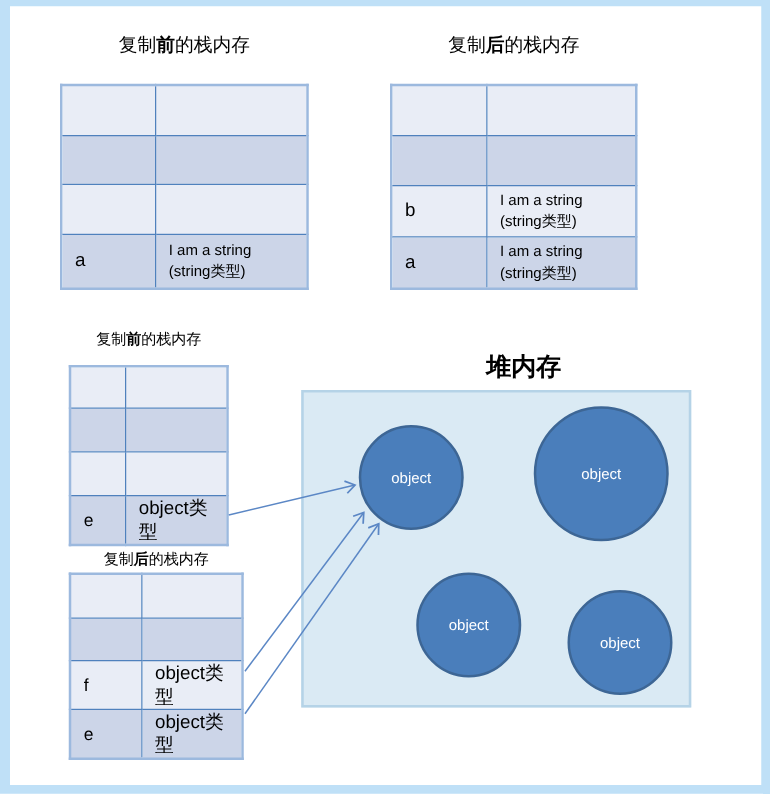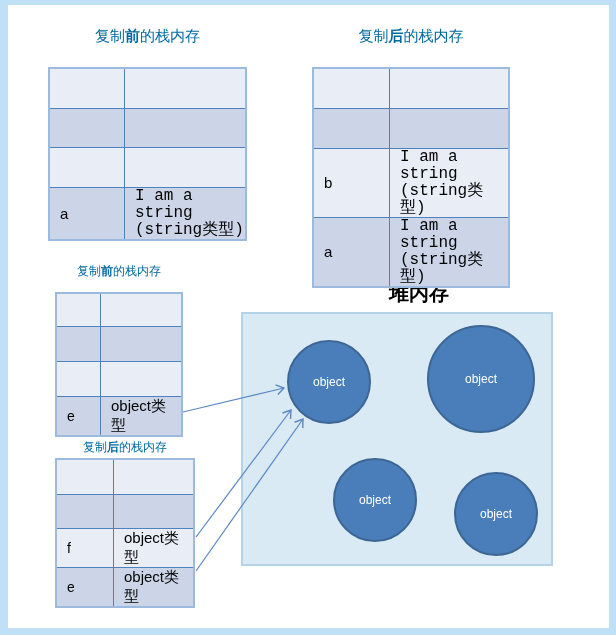--- a/index.html
+++ b/index.html
@@ -1,34 +1,34 @@
 <!DOCTYPE html>
 <html><head>
 <meta charset="utf-8">
 <style>
   html,body{margin:0;padding:0;}
   body{font-family:"Liberation Sans",sans-serif;}
   .frame{position:relative;width:616px;height:635px;background:#bfe0f7;overflow:hidden;}
   .canvas{position:absolute;left:8px;top:5px;right:7px;bottom:7px;background:#ffffff;}
-  .ttl{position:absolute;color:#0369a1;text-align:center;white-space:nowrap;}
+  .ttl{position:absolute;color:#000000;text-align:center;white-space:nowrap;}
   .ttl.big{font-size:15px;}
   .ttl.small{font-size:12px;}
   .ttl b{font-weight:bold;}
   .heap-title{position:absolute;font-family:"DejaVu Serif","Liberation Serif",serif;
     font-weight:bold;font-size:20px;color:#000;text-align:center;padding-left:22px;}
   table.memtable{position:absolute;border-collapse:collapse;table-layout:fixed;
     border:2px solid #9cb9de;}
   table.memtable td{border:1px solid #4f81bd;vertical-align:middle;overflow:hidden;
     padding:0 0 0 10px;color:#000;}
   tr.light td{background:#e9edf6;}
   tr.dark td{background:#ccd5e8;}
   td.val{padding-left:6px;}
   .letter{font-size:15px;}
   .small-letter{font-size:14px;}
-  .strline{display:block;font-size:16px;line-height:17px;font-family:Liberation Mono, monospace;}
+  .strline{display:block;font-size:12px;line-height:17px;}
   .objtype{font-size:15px;}
   .heap-box{position:absolute;background:#daeaf4;border:2px solid #b5d3e7;}
   .circle{position:absolute;border-radius:50%;background:#4a7ebb;border:2px solid #3d6695;
     display:flex;align-items:center;justify-content:center;color:#ffffff;font-size:12px;}
   svg.arrows{position:absolute;left:0;top:0;pointer-events:none;}
 </style>
 </head>
 <body>
 
 <div class="frame">

